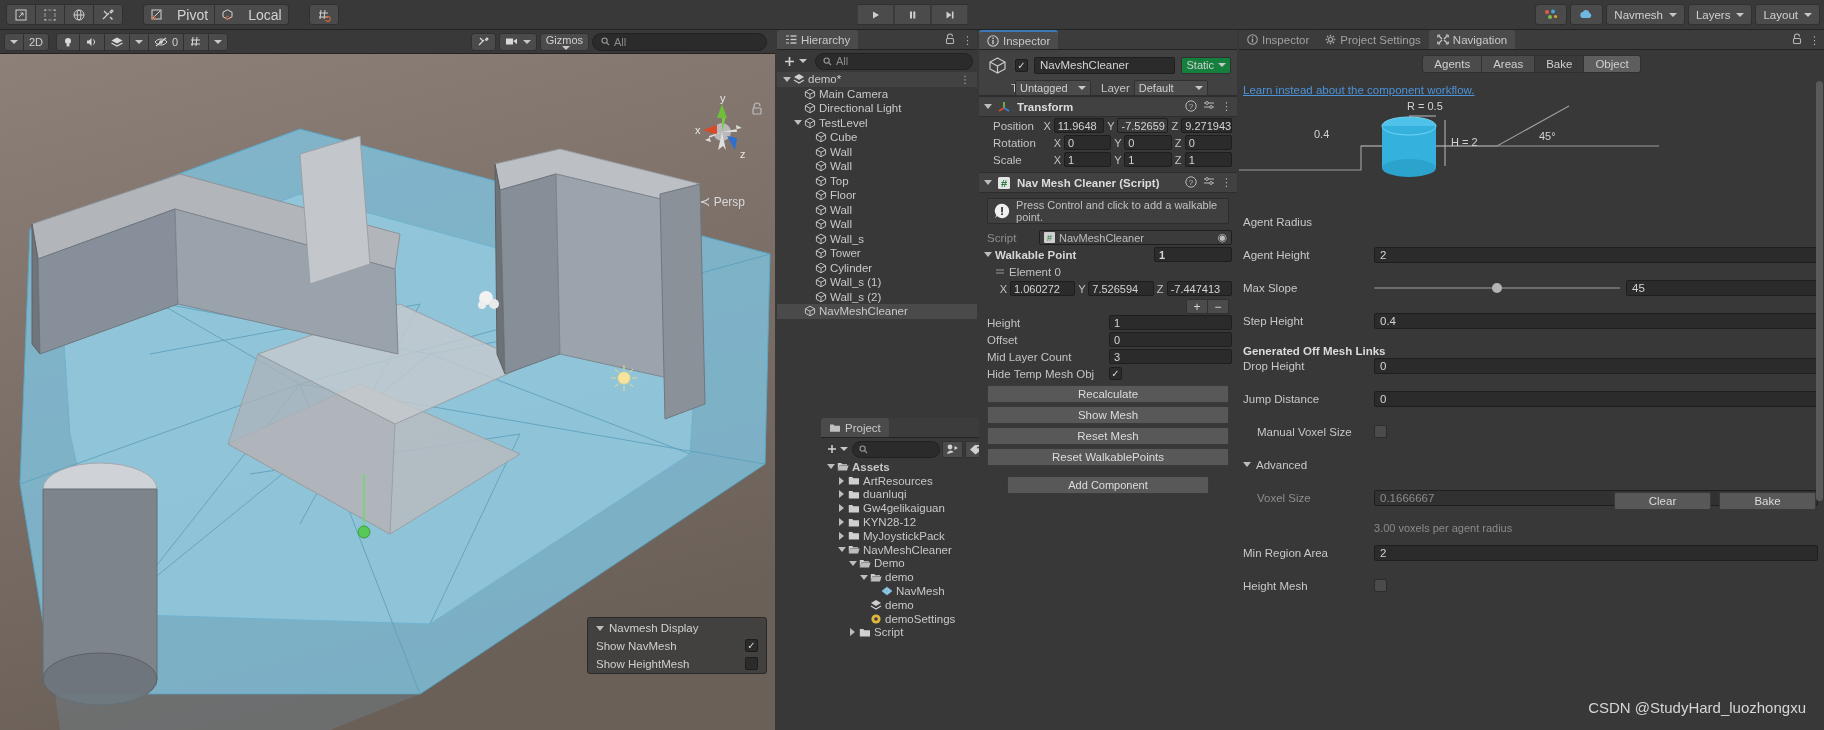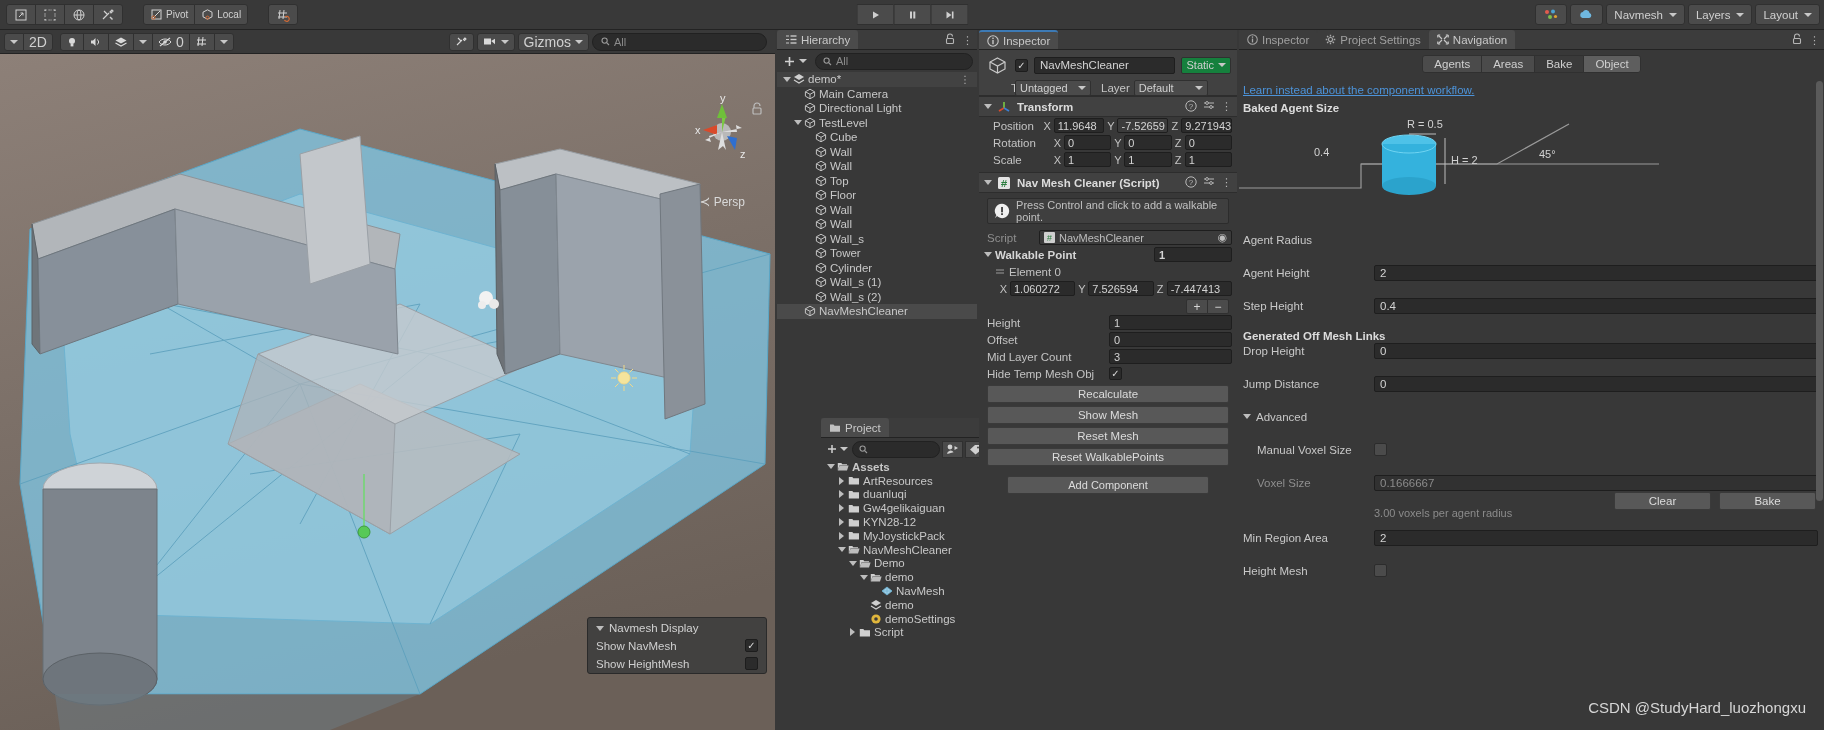--- a/index.html
+++ b/index.html
@@ -23,21 +23,21 @@
   .tb-btn {
     height: 21px; min-width: 30px; padding: 0 6px;
     background: #4b4b4b; border: 1px solid #303030;
     display: flex; align-items: center; justify-content: center;
     color: #cfcfcf; font-size: 11px; margin-right: -1px;
   }
   .tb-btn.first { border-top-left-radius: 3px; border-bottom-left-radius: 3px; }
   .tb-btn.last { border-top-right-radius: 3px; border-bottom-right-radius: 3px; margin-right: 0; }
   .tb-btn svg { display:block; }
   .tb-gap { width: 14px; }
-  .tb-label { margin-left: 3px; font-size: 10px; color: #d2d2d2; }
+  .tb-label { margin-left: 14px; font-size: 14px; color: #d2d2d2; }
 
   .play-group {
     position: absolute; left: 50%; transform: translateX(-50%);
     display: flex; align-items: center; height: 21px;
   }
   .play-btn {
     width: 38px; height: 21px; background: #4b4b4b; border: 1px solid #303030;
     display: flex; align-items: center; justify-content: center; margin-right: -1px;
   }
 
@@ -50,21 +50,21 @@
     border-radius: 3px; color: #d0d0d0; font-size: 11.5px;
   }
   .caret { width:0;height:0;border-left:4px solid transparent;border-right:4px solid transparent;border-top:4px solid #c8c8c8; margin-left:6px;}
 
   
   .scene-panel { position: absolute; left: 0; top: 30px; width: 775px; height: 700px; background:#3c3c3c; }
   .scene-toolrow {
     position:absolute; left:0; top:0; width:775px; height:24px; background:#393939;
     display:flex; align-items:center; border-bottom:1px solid #232323;
   }
-  .st-btn { height:18px; padding:0 5px; background:#4b4b4b; border:1px solid #303030; display:flex;align-items:center; margin-right:-1px; color:#d0d0d0; font-size:14px;}
+  .st-btn { height:18px; padding:0 5px; background:#4b4b4b; border:1px solid #303030; display:flex;align-items:center; margin-right:-1px; color:#d0d0d0; font-size:11px;}
   .st-sep { width: 8px; }
   .scene-search {
     height:18px; background:#2b2b2b; border:1px solid #212121; border-radius:9px;
     width:175px; display:flex; align-items:center; padding:0 8px; color:#8b8b8b; font-size:11px;
   }
   .scene-canvas {
     position:absolute; left:0; top:24px; width:775px; height:676px; overflow:hidden;
     background: linear-gradient(170deg,#8c7f77 0%, #7e726b 40%, #6f645f 100%);
   }
   .gizmo-lock { position:absolute; right:12px; top:48px; color:#b9b9b9; font-size:13px; }
@@ -339,21 +339,21 @@
             <path d="M2 9 L7 4 M3 2 L6 5 M10 2 L8.5 3.5 l1 1 1.5-1.5z" stroke="#d9d9d9" stroke-width="1.1" fill="none"></path>
           </svg>
       </div>
       <div class="st-btn" style="border-radius:3px;margin-right:3px;">
         <svg width="14" height="11" viewBox="0 0 14 11">
             <rect x="1" y="2.5" width="7" height="6" fill="#d9d9d9"></rect>
             <path d="M8.2 5 L12 2.8 L12 8.2 z" fill="#d9d9d9"></path>
           </svg>
         <span class="caret" style="margin-left:4px"></span>
       </div>
-      <div class="st-btn" style="border-radius:3px;margin-right:3px;">
+      <div class="st-btn" style="border-radius:3px;margin-right:3px;flex-direction:column;">
         <span>Gizmos</span>
         <span class="caret" style="margin-left:4px"></span>
       </div>
       <div class="scene-search" style="margin-right:8px;">
         <svg width="9" height="9" viewBox="0 0 9 9" style="margin-right:4px">
             <circle cx="3.6" cy="3.6" r="2.6" fill="none" stroke="#9a9a9a" stroke-width="1.1"></circle>
             <path d="M5.6 5.6 L8 8" stroke="#9a9a9a" stroke-width="1.1"></path>
           </svg>
         <span>All</span>
       </div>
@@ -1178,21 +1178,20 @@
     </div>
 
     <div class="navi-body">
       <div class="seg" id="nav-segments">
           <div class="s first">Agents</div>
           <div class="s">Areas</div>
           <div class="s dark">Bake</div>
           <div class="s last on">Object</div>
         </div>
       <div class="link">Learn instead about the component workflow.</div>
-      <div class="sect-title">Baked Agent Size</div>
 
       <div class="agent-diagram">
         <svg width="420" height="115" viewBox="0 0 420 115" style="margin-left:0">
 
           <path d="M0 72 L122 72 L122 48 L258 48" stroke="#9a9a9a" stroke-width="1.2" fill="none"></path>
           <path d="M122 48 L258 48 L330 8" stroke="#9a9a9a" stroke-width="1.2" fill="none"></path>
           <path d="M258 48 L420 48" stroke="#9a9a9a" stroke-width="1.2" fill="none"></path>
 
           <ellipse cx="170" cy="28" rx="27" ry="9" fill="#4ec2e8"></ellipse>
           <rect x="143" y="28" width="54" height="42" fill="#34b2dd"></rect>
@@ -1211,49 +1210,59 @@
         </svg>
       </div>
 
       <div id="nav-fields">
           <div class="nrow">
             <span class="nl">Agent Radius</span>
           </div>
           <div class="nrow">
             <span class="nl">Agent Height</span>
             <span class="nfield">2</span>
+          </div>
+          <div class="nrow">
+            <span class="nl">Max Slope</span>
+            <span class="slider-wrap">
+              <span class="slider">
+                <span class="track"></span>
+                <span class="knob" style="left:calc(50% - 5px)"></span>
+              </span>
+              <span class="snum" style="width:192px">45</span>
+            </span>
           </div>
           <div class="nrow">
             <span class="nl">Step Height</span>
             <span class="nfield">0.4</span>
           </div>
         </div>
       <div class="sect-title" style="margin-top:7px">Generated Off Mesh Links</div>
       <div id="nav-offmesh">
           <div class="nrow">
             <span class="nl">Drop Height</span>
             <span class="nfield">0</span>
           </div>
           <div class="nrow">
             <span class="nl">Jump Distance</span>
             <span class="nfield">0</span>
           </div>
         </div>
 
+      <div class="nrow">
+        <span class="nl ind">Manual Voxel Size</span>
+        <span class="nchk"></span>
+      </div>
+
       <div class="nrow" style="margin-top:3px">
         <span class="nl" style="display:flex;align-items:center;gap:5px">
           <span class="fold-sm"></span>
           <span>Advanced</span>
         </span>
       </div>
-
-      <div class="nrow">
-        <span class="nl ind">Manual Voxel Size</span>
-        <span class="nchk"></span>
-      </div>
       <div class="nrow">
         <span class="nl ind dim">Voxel Size</span>
         <span class="nfield dim">0.1666667</span>
       </div>
       <div class="hint">3.00 voxels per agent radius</div>
 
       <div class="nrow" style="margin-top:10px">
         <span class="nl">Min Region Area</span>
         <span class="nfield">2</span>
       </div>

